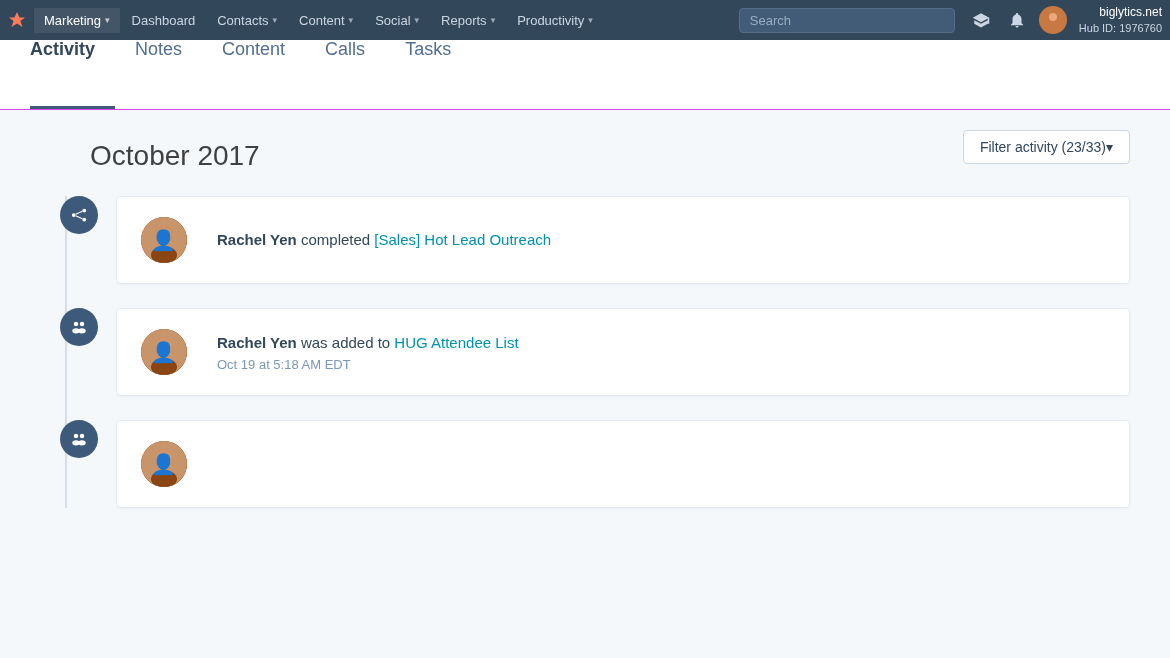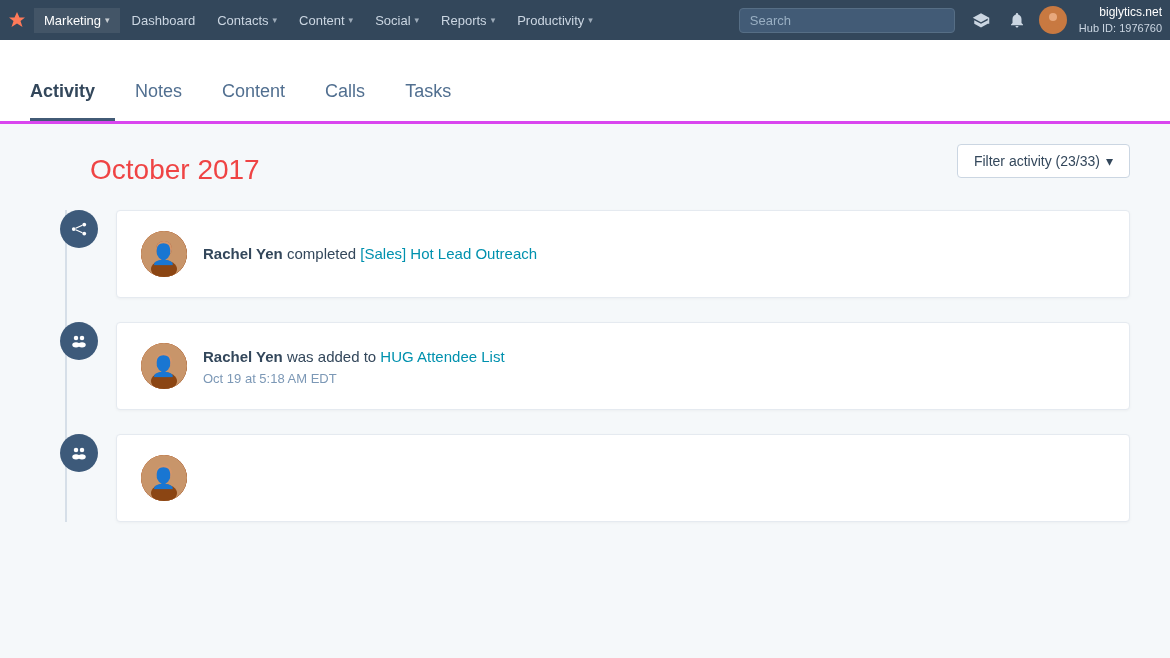--- a/index.html
+++ b/index.html
@@ -83,25 +83,24 @@
       font-size: 11px;
       line-height: 1.3;
       margin-left: 4px;
       text-align: right;
     }
     .nav-user .name { color: #fff; font-size: 12px; }
 
     
     .tabs-bar {
       background: #fff;
-      border-bottom: 3px solid #d946ef;
+      border-bottom: 1px solid #d946ef;
       padding: 0 0 0 30px;
       display: flex;
-      align-items: flex-end;
-      height: 84px;
+      height: 70px;
     }
     .tab {
       padding: 0 20px 16px 0;
       font-size: 18px;
       color: #516f90;
       cursor: pointer;
       margin-right: 20px;
       border-bottom: 3px solid transparent;
       line-height: 1;
       padding-bottom: 18px;
@@ -128,28 +127,27 @@
       top: 20px;
       background: #fff;
       border: 1px solid #cbd6e2;
       border-radius: 4px;
       padding: 8px 16px;
       font-size: 14px;
       color: #33475b;
       cursor: pointer;
       display: flex;
       align-items: center;
-      gap: 6px;
     }
 
     
     .month-header {
       font-size: 28px;
       font-weight: 300;
-      color: #ef4444;
+      color: #404040;
       margin-bottom: 24px;
       margin-top: 10px;
       margin-left: 60px;
     }
 
     
     .timeline {
       position: relative;
       padding-left: 30px;
     }
@@ -184,21 +182,21 @@
       margin-right: 18px;
     }
     .activity-card {
       background: #fff;
       border: 1px solid #e5eaf0;
       border-radius: 4px;
       padding: 20px 24px;
       flex: 1;
       display: flex;
       align-items: center;
-      gap: 16px;
+      gap: 30px;
       box-shadow: 0 1px 3px rgba(0,0,0,0.04);
     }
     .contact-avatar {
       width: 46px;
       height: 46px;
       border-radius: 50%;
       background: #c87941;
       flex-shrink: 0;
       overflow: hidden;
       display: flex;

